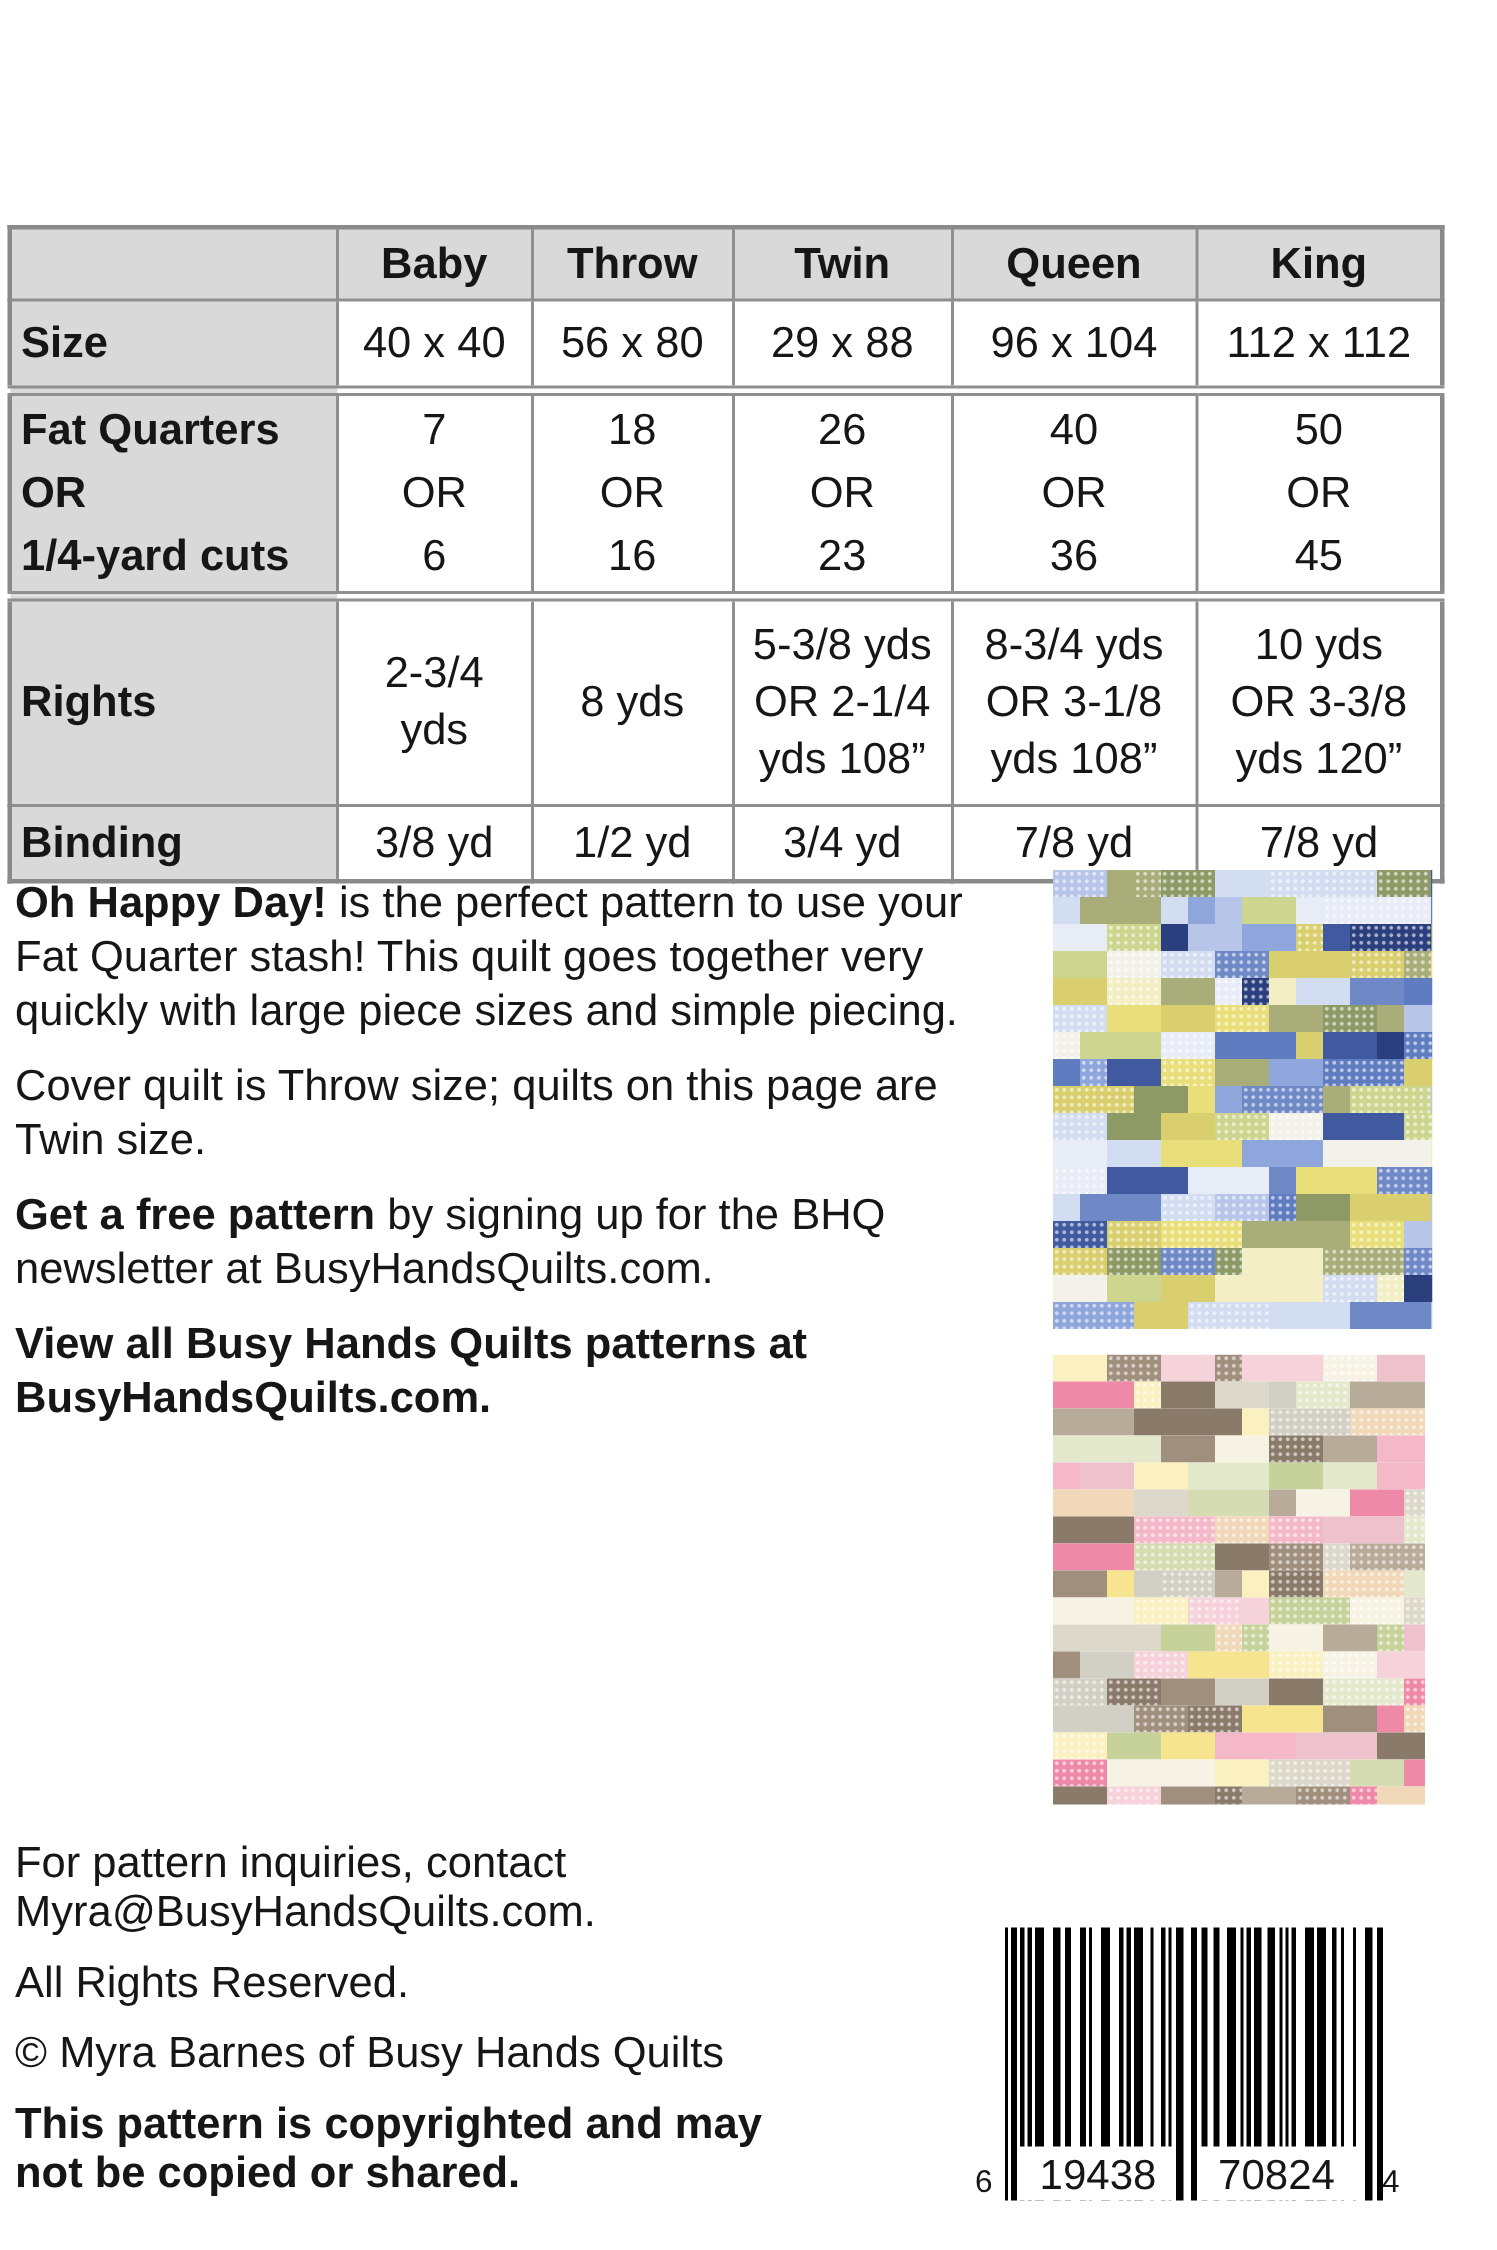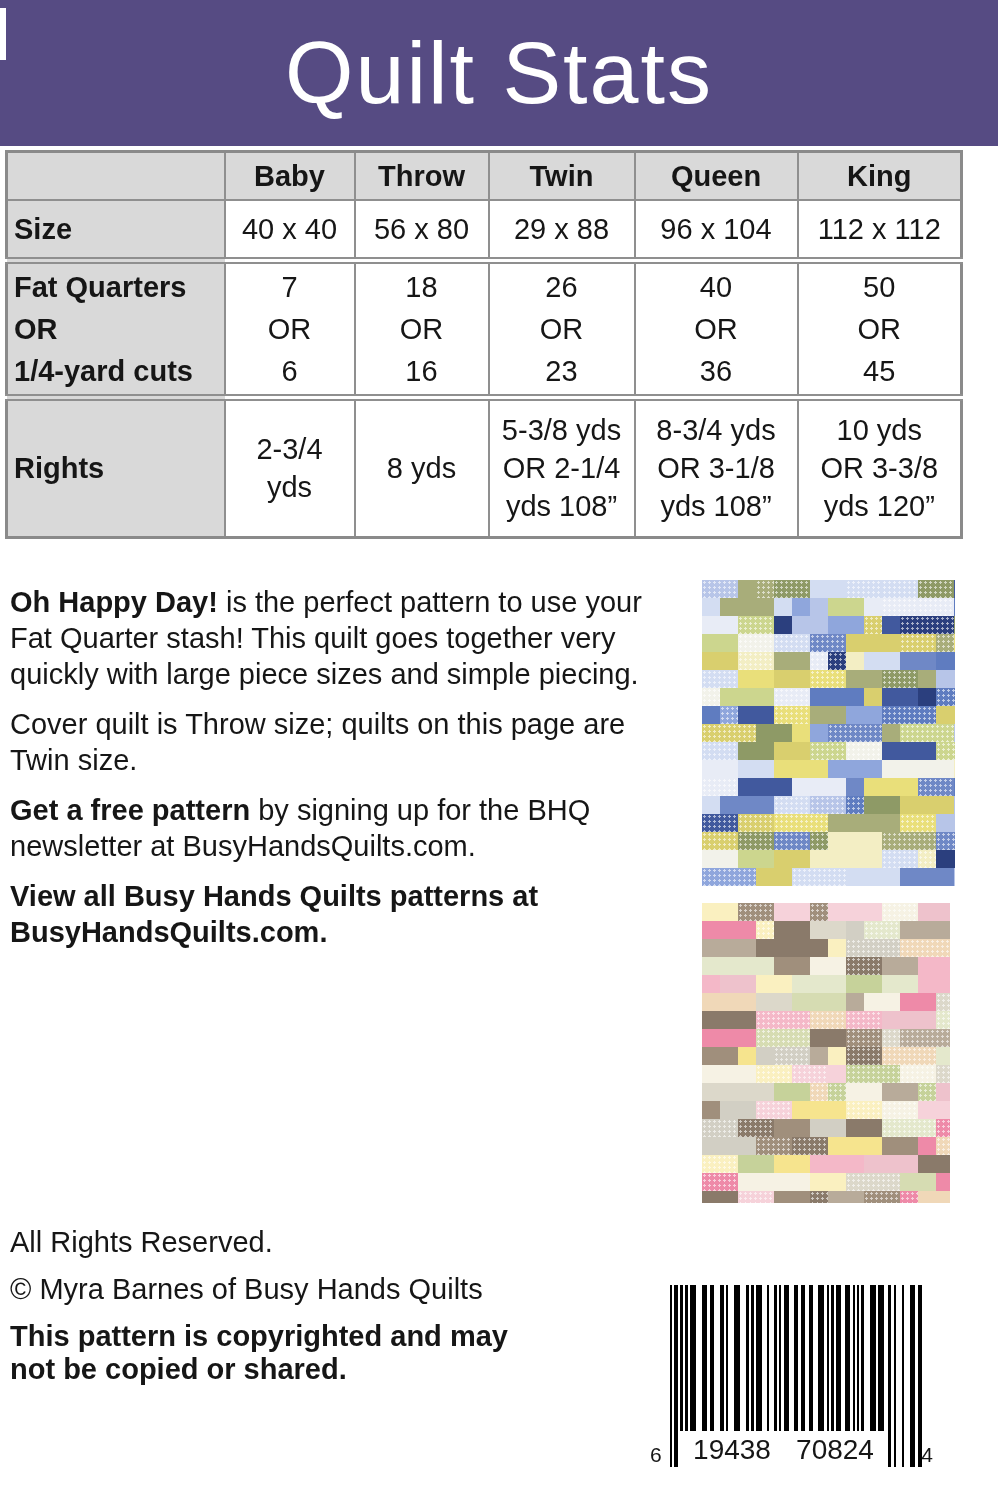--- a/index.html
+++ b/index.html
@@ -71,34 +71,30 @@
     text-align:center;font-size:32px;font-weight:400;
   }
   .barcode{position:absolute;left:650px;top:1285px;width:285px;height:184px;}
   .barcode .bars{position:absolute;left:20px;top:0;width:254px;height:182px;}
   .barcode .bars i{position:absolute;top:0;height:100%;background:#000;display:block;font-style:normal;}
   .bc-patch{
     position:absolute;top:146px;height:36px;background:#ffffff;
     text-align:center;font-size:28px;line-height:38px;
   }
   #bc-g1{left:10px;width:104px;}
-  #bc-g2{left:112px;width:106px;}
+  #bc-g2{left:128px;width:106px;}
   .bc-side{position:absolute;bottom:2px;font-size:21px;}
   .bc-left{left:0;}
   .bc-right{right:2px;}
 </style>
 </head>
 <body>
 
 <div class="page">
 
-  <div class="banner">
-    <h1>Quilt Stats</h1>
-    <span class="scan-sliver"></span>
-  </div>
 
   <table class="stats">
     <colgroup>
       <col style="width:218px">
         <col style="width:130px">
         <col style="width:134px">
       <col style="width:146px">
         <col style="width:163px">
         <col style="width:164px">
     </colgroup>
@@ -148,20 +144,28 @@
         <td>8 yds</td>
         <td>5-3/8 yds
 OR 2-1/4
 yds 108”</td>
         <td>8-3/4 yds
 OR 3-1/8
 yds 108”</td>
         <td>10 yds
 OR 3-3/8
 yds 120”</td>
+      </tr>
+      <tr class="r-binding">
+        <th class="rowlabel">Binding</th>
+        <td>3/8 yd</td>
+        <td>1/2 yd</td>
+        <td>3/4 yd</td>
+        <td>7/8 yd</td>
+        <td>7/8 yd</td>
       </tr>
     </tbody>
   </table>
 
   <div class="copy">
     <p><span class="lead">Oh Happy Day!</span><span> is the perfect pattern to use your
 Fat Quarter stash!  This quilt goes together very
 quickly with large piece sizes and simple piecing.</span></p>
     <p><span>Cover quilt is Throw size; quilts on this page are
 Twin size.</span></p>
@@ -428,20 +432,22 @@
       <i style="left: 36px; top: 288px; width: 36px; height: 18px; background: radial-gradient(rgba(255, 255, 255, 0.6) 1.1px, rgba(0, 0, 0, 0) 1.4px) 0% 0% / 5px 5px rgb(246, 210, 218);"></i>
       <i style="left: 72px; top: 288px; width: 36px; height: 18px; background: rgb(160, 143, 124);"></i>
       <i style="left: 108px; top: 288px; width: 18px; height: 18px; background: radial-gradient(rgba(255, 255, 255, 0.6) 1.1px, rgba(0, 0, 0, 0) 1.4px) 0% 0% / 5px 5px rgb(138, 122, 106);"></i>
       <i style="left: 126px; top: 288px; width: 36px; height: 18px; background: rgb(184, 171, 154);"></i>
       <i style="left: 162px; top: 288px; width: 36px; height: 18px; background: radial-gradient(rgba(255, 255, 255, 0.6) 1.1px, rgba(0, 0, 0, 0) 1.4px) 0% 0% / 5px 5px rgb(160, 143, 124);"></i>
       <i style="left: 198px; top: 288px; width: 18px; height: 18px; background: radial-gradient(rgba(255, 255, 255, 0.6) 1.1px, rgba(0, 0, 0, 0) 1.4px) 0% 0% / 5px 5px rgb(238, 138, 168);"></i>
       <i style="left: 216px; top: 288px; width: 32px; height: 18px; background: rgb(240, 216, 184);"></i>
     </div>
 
   <div class="footer">
+    <p>For pattern inquiries, contact
+Myra@BusyHandsQuilts.com.</p>
     <p>All Rights Reserved.</p>
     <p>© Myra Barnes of Busy Hands Quilts</p>
     <p class="notice">This pattern is copyrighted and may
 not be copied or shared.</p>
   </div>
 
   <div class="barcode">
     <div class="bars" id="bc-bars">
         <i style="left: 248px; width: 4px;"></i>
         <i style="left: 240px; width: 5px;"></i>

